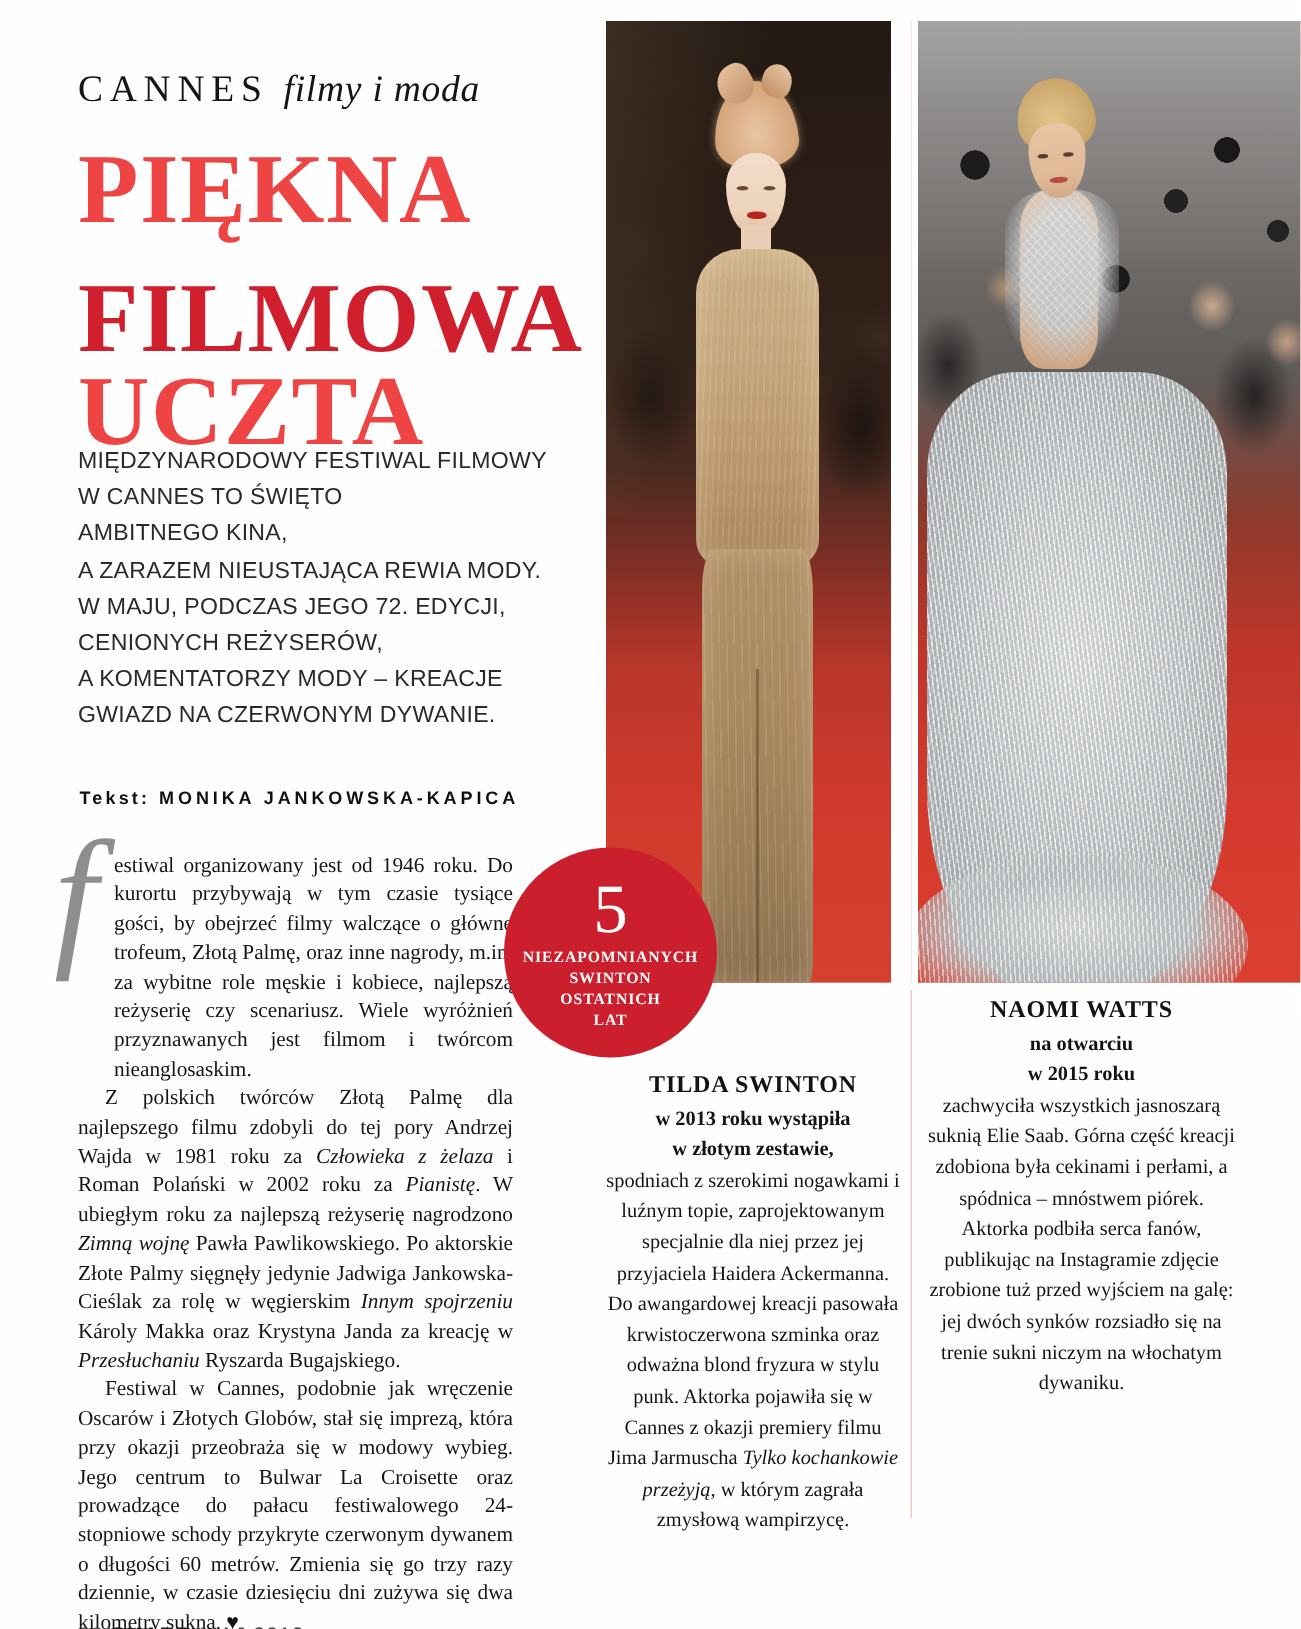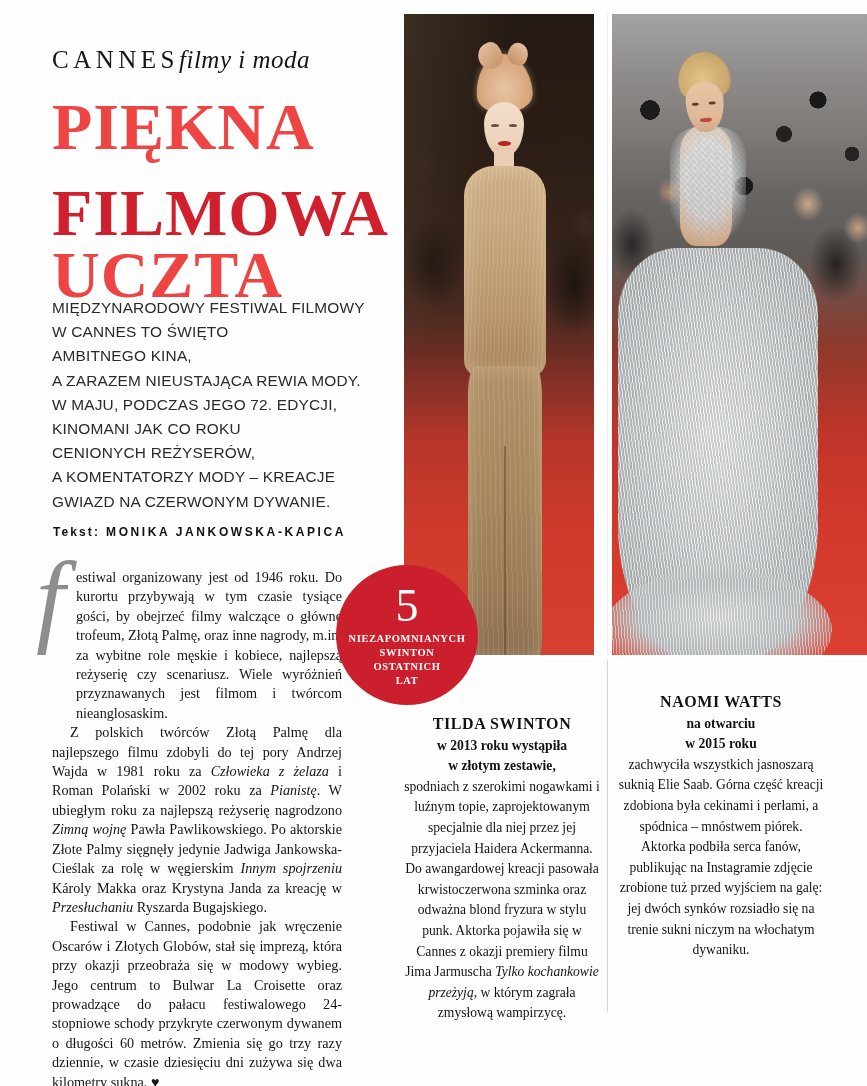--- a/index.html
+++ b/index.html
@@ -293,20 +293,21 @@
     font-size: 25px;
     letter-spacing: 4.5px;
     color: #151515;
   }
   #kicker .kicker-ital {
     font-family: "Liberation Serif", serif;
     font-style: italic;
     font-size: 25px;
     letter-spacing: 0.5px;
     color: #151515;
+    margin-left: 10px;
   }
 
   
   #headline {
     position: absolute;
     left: 52px;
     top: 96px;
     width: 350px;
   }
   #headline .hl {
@@ -396,21 +397,21 @@
   }
   #caption-tilda {
     left: 404px;
     top: 714px;
     width: 196px;
     font-size: 13.6px;
     line-height: 20.6px;
   }
   #caption-naomi {
     left: 618px;
-    top: 692px;
+    top: 664px;
     width: 206px;
     font-size: 13.6px;
     line-height: 20.6px;
   }
   .caption .cap-name {
     font-weight: 700;
     font-size: 16px;
     letter-spacing: 0.6px;
     display: block;
     margin-bottom: 1px;
@@ -502,21 +503,20 @@
     <div class="hl red">FILMOWA</div>
     <div class="hl">UCZTA</div>
   </div>
 
   <div id="deck">
     <div>MIĘDZYNARODOWY FESTIWAL FILMOWY</div>
     <div>W CANNES TO ŚWIĘTO</div>
     <div>AMBITNEGO KINA,</div>
     <div>A ZARAZEM NIEUSTAJĄCA REWIA MODY.</div>
     <div>W MAJU, PODCZAS JEGO 72. EDYCJI,</div>
-    <div>KINOMANI JAK CO ROKU</div>
     <div>CENIONYCH REŻYSERÓW,</div>
     <div>A KOMENTATORZY MODY – KREACJE</div>
     <div>GWIAZD NA CZERWONYM DYWANIE.</div>
   </div>
 
   <div id="byline">
     <span class="bl-label">Tekst:</span><span class="bl-name">MONIKA JANKOWSKA-KAPICA</span>
   </div>
 
   <div id="dropcap">f</div>

